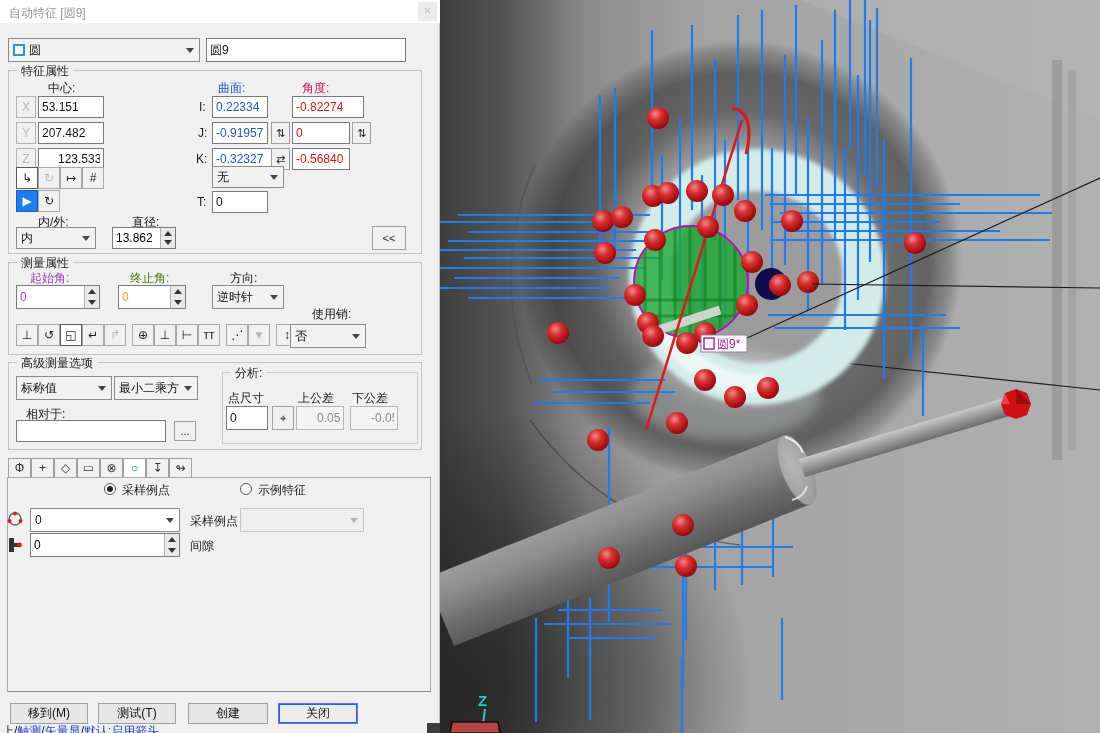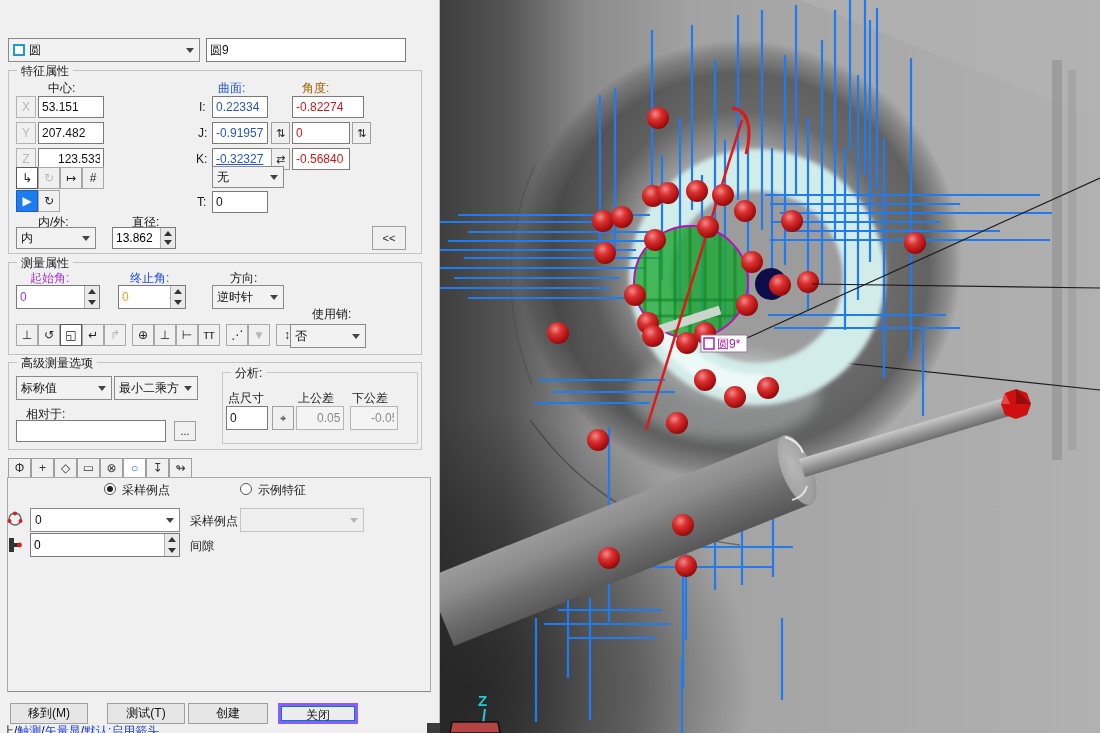--- a/index.html
+++ b/index.html
@@ -10,23 +10,23 @@
   #dialog { position:absolute; left:0; top:0; width:440px; height:733px; background:#f0f0f0; border-right:1px solid #bdbdbd; font-size:12px; color:#1a1a1a; }
   .titlebar { position:absolute; left:0; top:0; width:440px; height:23px; background:#ffffff; }
   .titlebar .title { position:absolute; left:9px; top:5px; color:#969696; font-size:12px; }
   .close-btn { position:absolute; right:3px; top:2px; width:19px; height:19px; background:#ececec; color:#c2c2c2; text-align:center; line-height:18px; font-size:13px; cursor:default; }
 
   .grp { position:absolute; border:1px solid #c3c3c3; }
   .grp .legend { position:absolute; top:-8px; left:8px; background:#f0f0f0; padding:0 4px; color:#1a1a1a; }
 
   .lbl { position:absolute; white-space:nowrap; }
   .lbl.blue { color:#2456c8; }
-  .lbl.red { color:#a16207;text-align:center; }
+  .lbl.red { color:#be185d;text-align:center; }
   .lbl.purple { color:#a53ac2; }
-  .lbl.orange { color:#1d4ed8; }
+  .lbl.orange { color:#4d7c0f; }
 
   .field { position:absolute; border:1px solid #7a7a7a; background:#fff; font-size:12px; padding:1px 3px; font-family:"Liberation Sans",sans-serif; color:#111; }
   .field.blue { color:#2456c8; }
   .field.red { color:#d91414; }
   .field.gray { color:#8a8a8a; background:#f4f4f4; border-color:#b5b5b5;padding-left:20px; }
   input.field { outline:none; }
 
   .xyzbtn { position:absolute; width:20px; height:22px; background:#f0f0f0; border:1px solid #b3b3b3; color:#b9b9b9; text-align:center; line-height:20px; }
 
   .combo { position:absolute; display:flex; align-items:center; background:#f2f2f2; border:1px solid #8a8a8a; padding-left:4px; color:#111; }
@@ -51,40 +51,44 @@
 
   .tab { display:inline-block; width:23px; height:19px; background:#f0f0f0; border:1px solid #9f9f9f; border-bottom:none; color:#333; text-align:center; line-height:18px; font-size:12px; vertical-align:top; }
   .tab.selected { background:#fff; color:#0a6ebd; font-weight:bold; }
 
   .pagebox { position:absolute; left:7px; top:477px; width:424px; height:215px; border:1px solid #aaa; border-bottom-color:#8a8a8a; background:#f0f0f0; }
 
   .radio { position:absolute; width:12px; height:12px; border:1px solid #555; border-radius:50%; background:#fff; }
   .radio.checked:after { content:""; position:absolute; left:2px; top:2px; width:6px; height:6px; border-radius:50%; background:#222; }
 
   .btn { position:absolute; height:21px; background:#e6e6e6; border:1px solid #9f9f9f; text-align:center; font-size:12px; line-height:19px; color:#111; }
-  .btn.focus { border:3px solid #8b5cf6; box-shadow:inset 0 0 0 1px #0078d7; background:#ececec; }
+  .btn.focus { border:1px solid #8b5cf6; box-shadow:inset 0 0 0 1px #0078d7; background:#ececec; }
 
   .smallbtn { position:absolute; background:#f0f0f0; border:1px solid #9f9f9f; text-align:center; font-size:11px; color:#222; }
 
   .statusline { position:absolute; left:2px; top:723px; width:430px; height:10px; overflow:hidden; font-size:12px; color:#111; }
   .statusline .slink { color:#2244cc; text-decoration:underline; }
 
   .corner-block { position:absolute; left:427px; top:723px; width:13px; height:10px; background:#3c3c3c; }
 
   
   #viewport { position:absolute; left:440px; top:0; width:660px; height:733px; background:#f0abfc; }
   svg text { font-family:"Liberation Sans",sans-serif; }
 </style>
 </head>
 <body>
 
 <div id="app">
 
   <div id="dialog">
 
+    <div class="titlebar">
+      <span class="title">自动特征 [圆9]</span>
+      <span class="close-btn">×</span>
+    </div>
 
     <div class="combo" style="left:8px; top:38px; width:192px; height:24px;">
       <span class="cicon"></span>
       <span>圆</span>
       <span class="chev"></span>
     </div>
     <input class="field" style="left: 206px; top: 38px; width: 200px; height: 24px;" value="圆9">
 
     <div class="grp" style="left:8px; top:70px; width:414px; height:184px;">
       <span class="legend">特征属性</span>
@@ -98,21 +102,21 @@
     <span class="xyzbtn" style="left:16px; top:122px;">Y</span>
     <input class="field" style="left: 38px; top: 122px; width: 66px; height: 22px;" value="207.482">
     <span class="xyzbtn" style="left:16px; top:148px;">Z</span>
     <input class="field" style="left: 38px; top: 148px; width: 66px; height: 22px; padding-left: 19px;" value="123.533">
 
     <span class="lbl" style="left:199px; top:100px;">I:</span>
     <input class="field blue" style="left: 212px; top: 96px; width: 56px; height: 22px;" value="0.22334">
     <span class="lbl" style="left:198px; top:126px;">J:</span>
     <input class="field blue" style="left: 212px; top: 122px; width: 56px; height: 22px;" value="-0.91957">
     <span class="lbl" style="left:196px; top:152px;">K:</span>
-    <input class="field blue" style="left: 212px; top: 148px; width: 72px; height: 22px; text-decoration: underline;" value="-0.32327">
+    <input class="field blue" style="left: 212px; top: 148px; width: 72px; height: 22px;" value="-0.32327">
 
     <input class="field red" style="left: 292px; top: 96px; width: 72px; height: 22px;" value="-0.82274">
     <span class="smallbtn" style="left:271px; top:122px; width:19px; height:22px; line-height:20px;">⇅</span>
     <input class="field red" style="left: 292px; top: 122px; width: 58px; height: 22px;" value="0">
     <span class="smallbtn" style="left:352px; top:122px; width:19px; height:22px; line-height:20px;">⇅</span>
     <span class="smallbtn" style="left:271px; top:148px; width:19px; height:22px; line-height:20px;">⇄</span>
     <input class="field red" style="left: 292px; top: 148px; width: 58px; height: 22px;" value="-0.56840">
 
     <div style="position:absolute; left:16px; top:167px;"><span class="tbtn pressed">↳</span><span class="tbtn disabled">↻</span><span class="tbtn">↦</span><span class="tbtn">#</span></div>
     <div style="position:absolute; left:16px; top:190px;"><span class="tbtn accent">▶</span><span class="tbtn">↻</span></div>
@@ -215,21 +219,21 @@
       <path d="M3,2 L3,16 L8,16 L8,11 L12,11 L12,7 L8,7 L8,2 Z" fill="#333"></path>
       <circle cx="13.5" cy="9" r="2.4" fill="#d02020"></circle>
     </svg>
     <div class="spinwrap" style="left:30px; top:533px; width:150px; height:24px;">
       <input value="0" style="">
       <span class="spinner"></span>
     </div>
     <span class="lbl" style="left:190px; top:538px;">间隙</span>
 
     <span class="btn" style="left:10px; top:703px; width:78px;">移到(M)</span>
-    <span class="btn" style="left:98px; top:703px; width:78px;margin-left:9px;">测试(T)</span>
+    <span class="btn" style="left:98px; top:703px; width:78px;">测试(T)</span>
     <span class="btn" style="left:188px; top:703px; width:80px;">创建</span>
     <span class="btn focus" style="left:278px; top:703px; width:80px;">关闭</span>
 
     <div class="statusline" id="statusline"><span>上/</span><span class="slink">触测</span><span>/</span><span class="slink">矢量显</span><span>/</span><span class="slink">默认:启用箭头</span></div>
     <div class="corner-block"></div>
   </div>
 
   <div id="viewport">
     <svg id="scene" width="660" height="733" viewBox="0 0 660 733">
       <defs>

